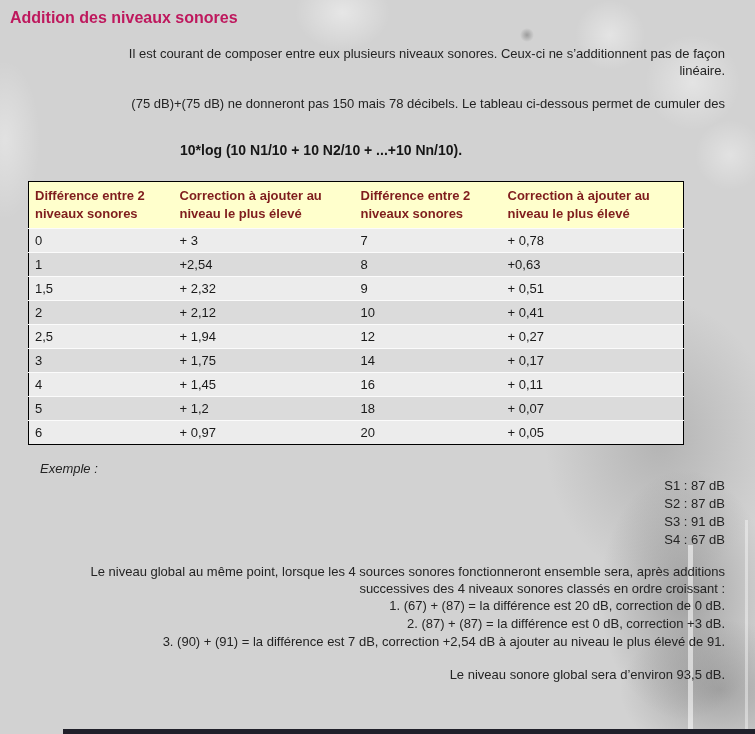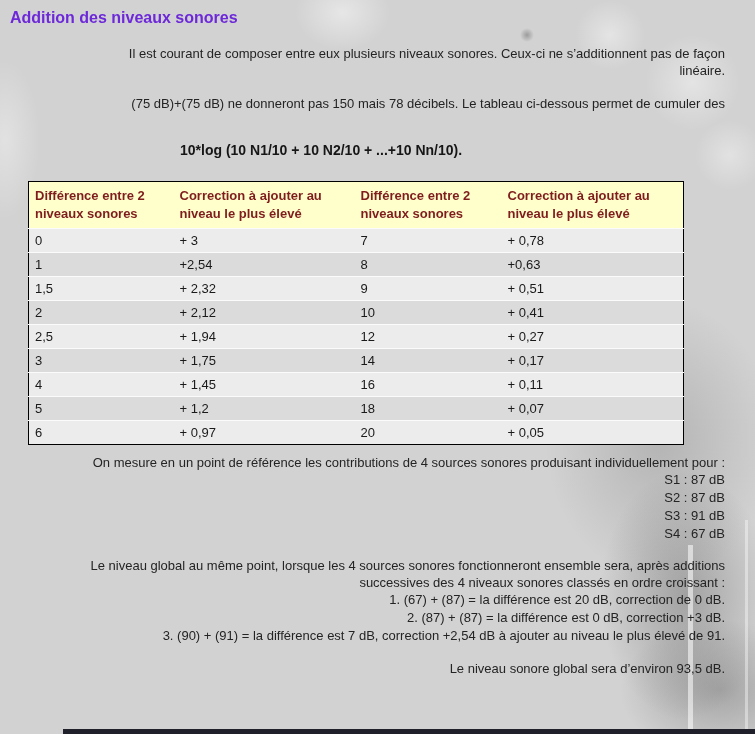--- a/index.html
+++ b/index.html
@@ -25,21 +25,21 @@
   .b-dark3 { left: 620px; top: 620px; width: 200px; height: 140px; border-radius: 20%; background: radial-gradient(closest-side, rgba(60,60,60,0.30), rgba(60,60,60,0)); }
   .streak1 { position: absolute; left: 688px; top: 545px; width: 5px; height: 189px; background: rgba(255,255,255,0.55); }
   .streak2 { position: absolute; left: 745px; top: 520px; width: 3px; height: 214px; background: rgba(255,255,255,0.40); }
   .bottom-bar { position: absolute; left: 63px; right: 0; bottom: 0; height: 5px; background: #20202a; }
 
   
   .page { position: absolute; inset: 0; }
   .page-title {
     margin: 0; padding: 8px 0 0 10px;
     font-size: 16px; line-height: 20px;
-    font-weight: bold; color: #6d28d9;
+    font-weight: bold; color: #be185d;
   }
   .content { margin: 0 30px 0 40px; font-size: 13px; line-height: 17px; color: #242424; }
   .line { white-space: nowrap; text-align: right; }
   .para-intro   { margin-top: 17px; }
   .para-explain { margin-top: 16px; }
   .formula {
     margin: 29px 0 0 140px;
     font-size: 14px; line-height: 18px; font-weight: bold; color: #161616;
     white-space: nowrap;
   }
@@ -177,21 +177,21 @@
       <tr>
         <td>6</td>
         <td>+ 0,97</td>
         <td>20</td>
         <td>+ 0,05</td>
       </tr>
     </tbody>
   </table>
 
   <div class="content">
-    <div class="measure-line line">On mesure en un point de référence les contributions de 4 sources sonores produisant individuellement pour :</div>
+    <div class="example-label">Exemple :</div>
     <div class="source-list">
       <div class="line">S1 : 87 dB</div>
       <div class="line">S2 : 87 dB</div>
       <div class="line">S3 : 91 dB</div>
       <div class="line">S4 : 67 dB</div>
     </div>
     <div class="global-para">
       <div class="line">Le niveau global au même point, lorsque les 4 sources sonores fonctionneront ensemble sera, après additions</div>
       <div class="line">successives des 4 niveaux sonores classés en ordre croissant :</div>
     </div>

